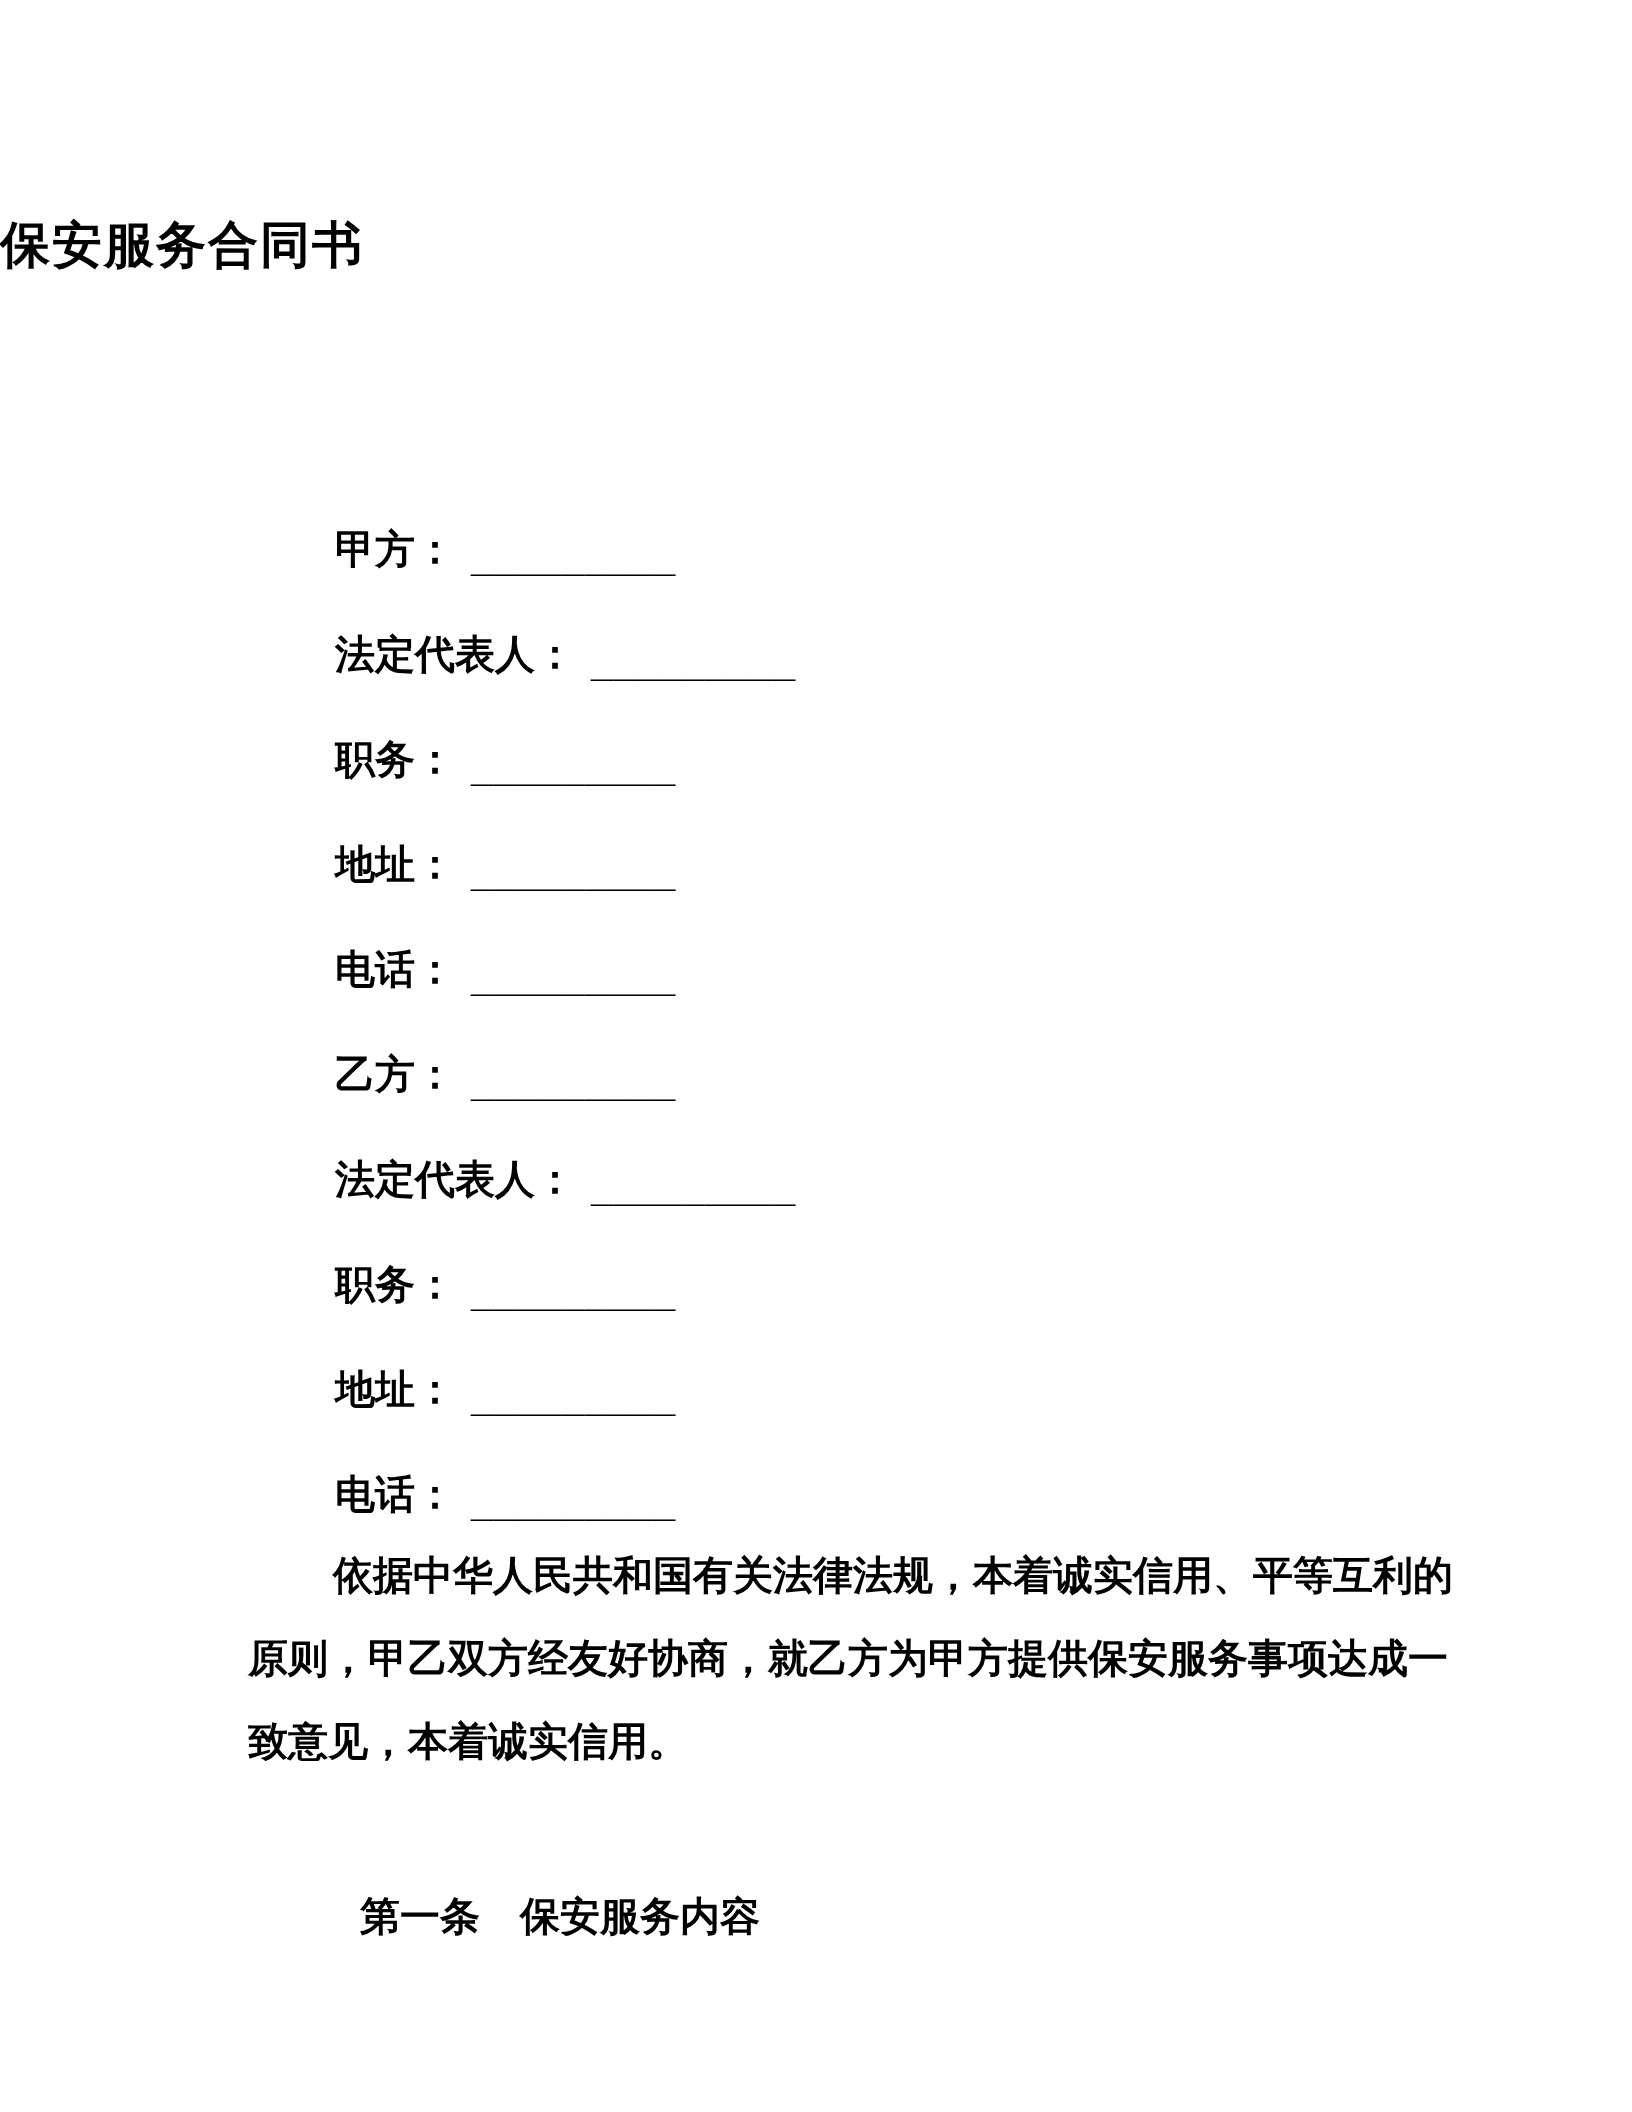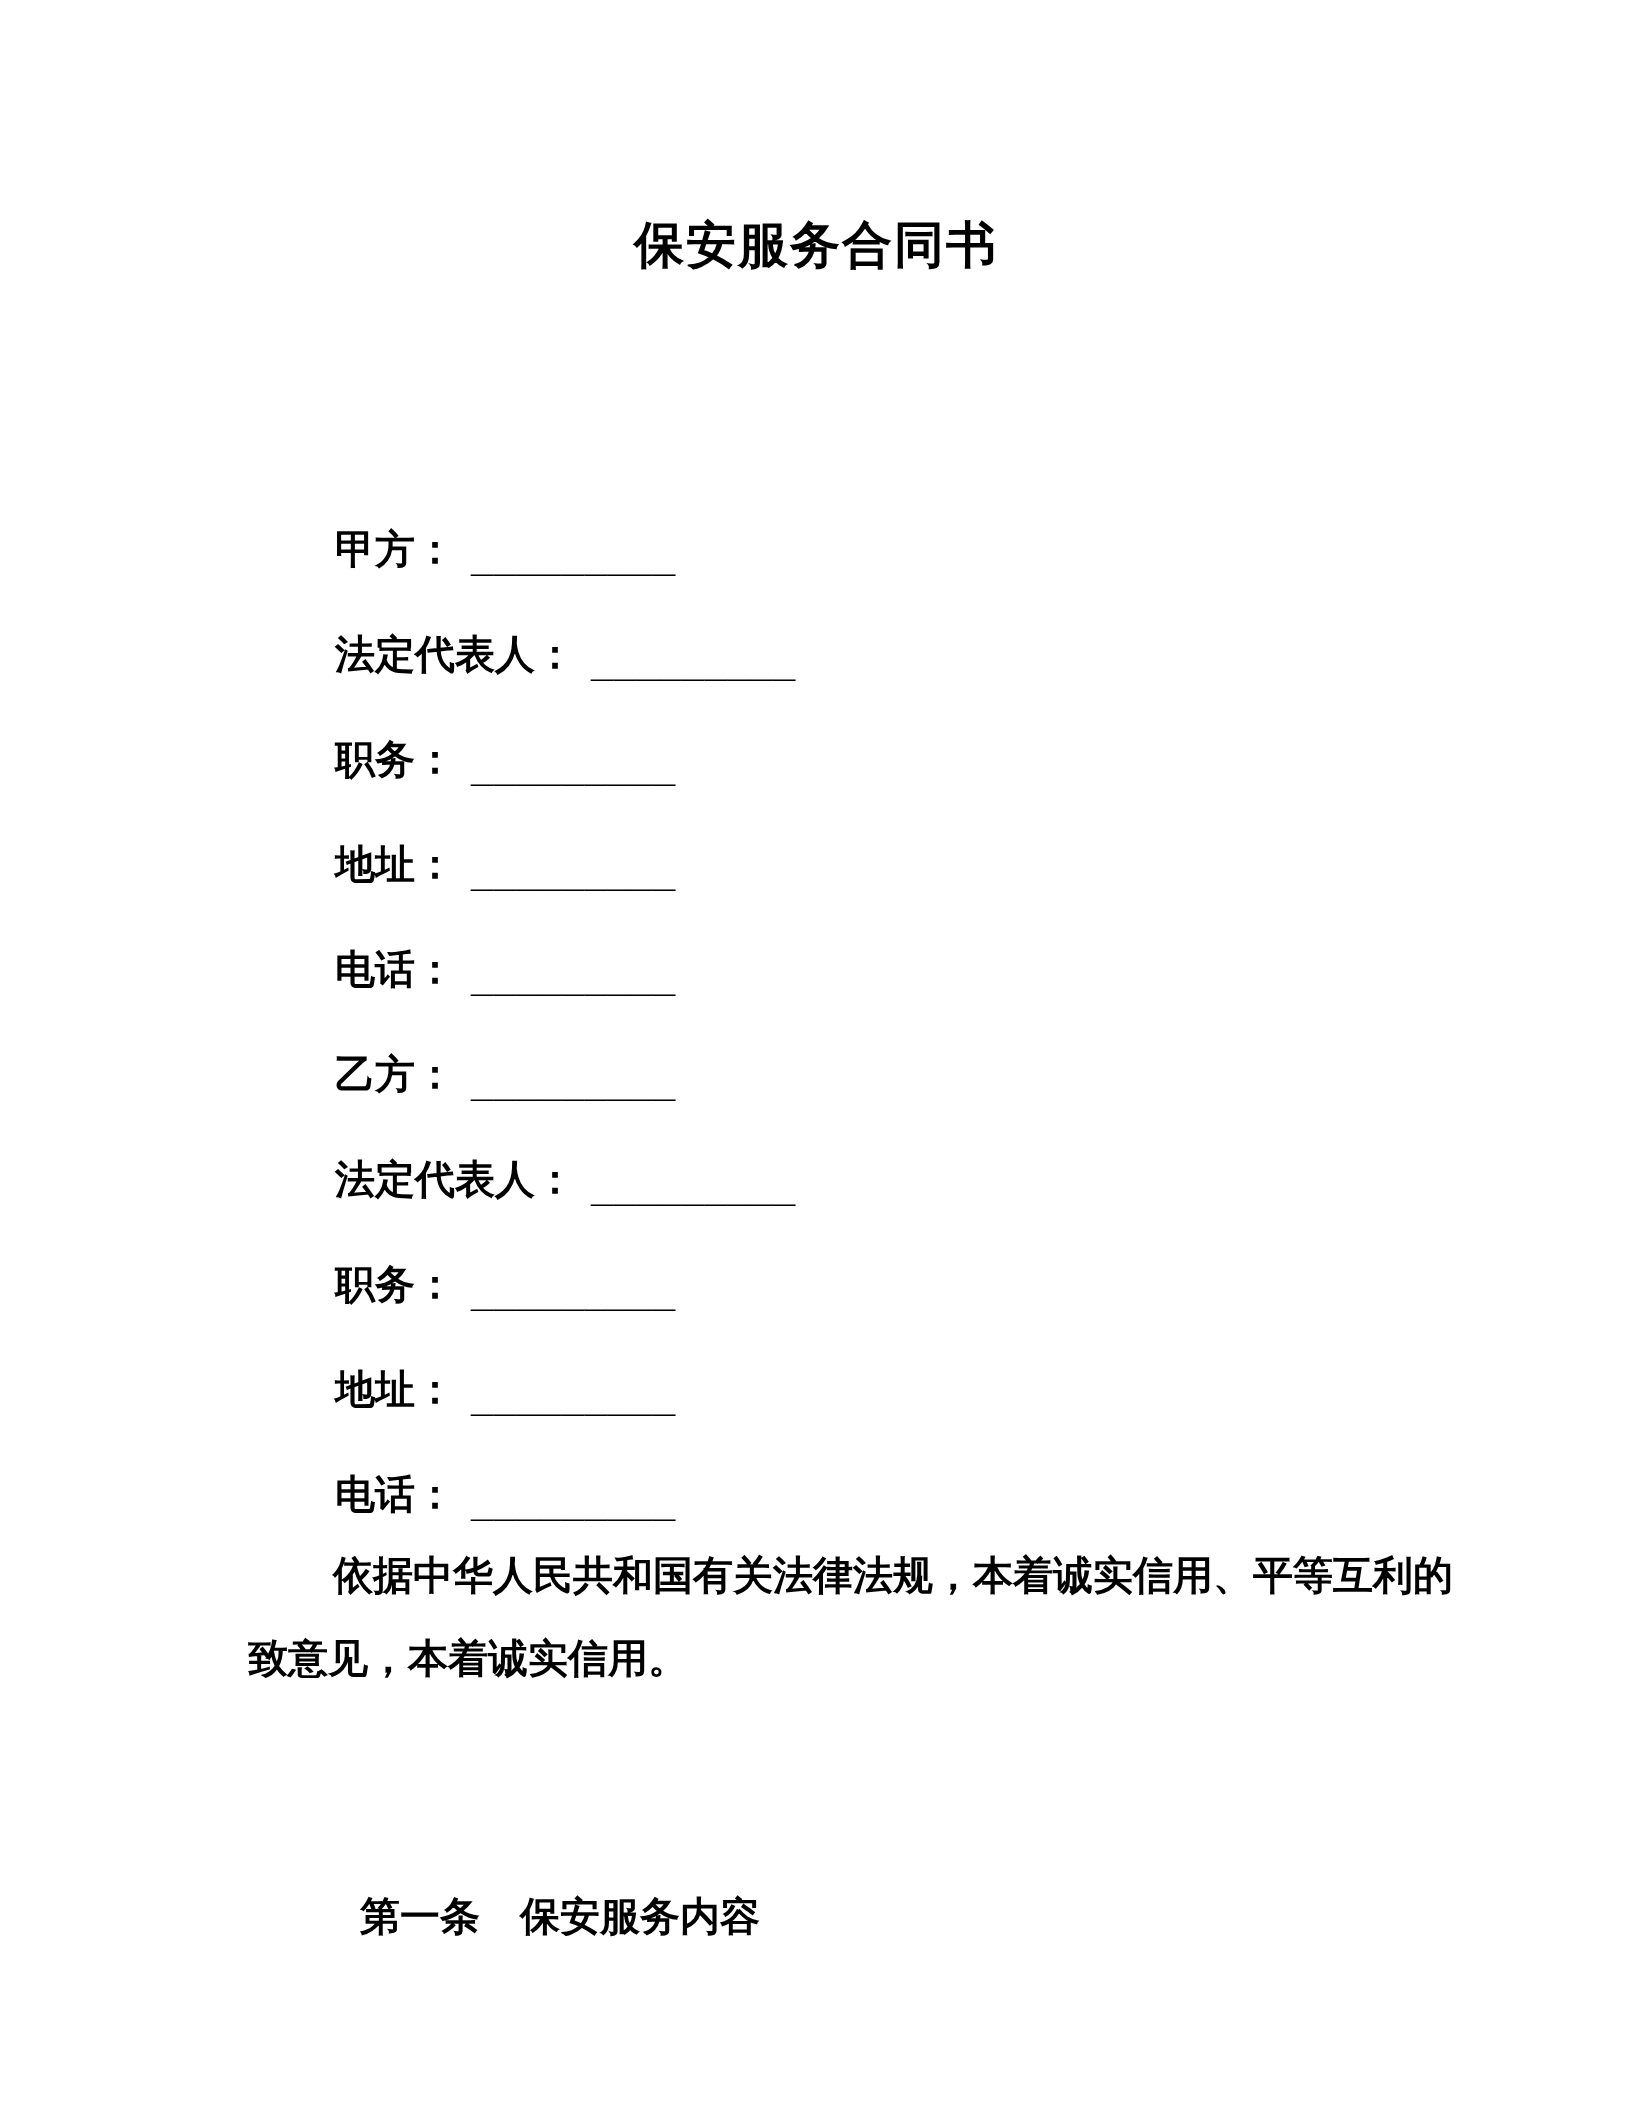--- a/index.html
+++ b/index.html
@@ -15,21 +15,20 @@
     font-family: "Liberation Sans", "DejaVu Sans", sans-serif;
     font-weight: 700;
     color: #000000;
     overflow: hidden;
   }
   .doc-title {
     position: absolute;
     top: 216px;
     left: 0;
     width: 100%;
-    text-align: center;
     font-size: 50px;
     line-height: 58px;
     letter-spacing: 2px;
   }
   .field-list {
     position: absolute;
     top: 472px;
     left: 335px;
   }
   .field-row {
@@ -120,18 +119,19 @@
     </div>
 
     <div class="field-row">
       <span class="field-label">电话：</span>
       <span class="field-blank">_________</span>
     </div>
   </div>
 
   <div class="paragraph">
     <div class="para-line first">依据中华人民共和国有关法律法规，本着诚实信用、平等互利的</div>
+    <div class="para-line">原则，甲乙双方经友好协商，就乙方为甲方提供保安服务事项达成一</div>
     <div class="para-line">致意见，本着诚实信用。</div>
   </div>
 
   <div class="section-heading">第一条　保安服务内容</div>
 
 </div>
 
 </body></html>

